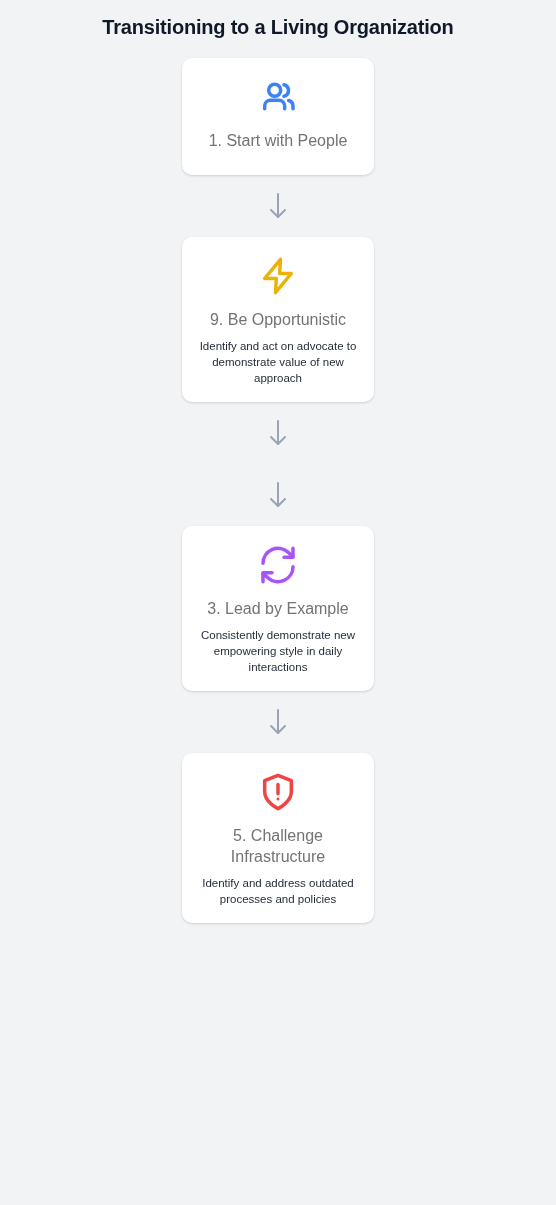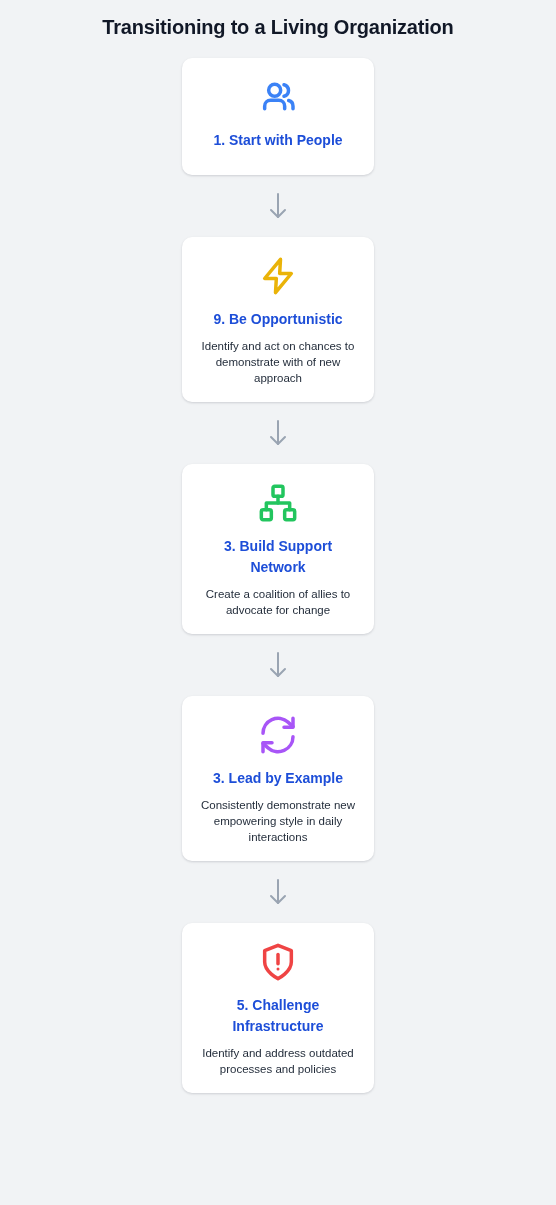--- a/index.html
+++ b/index.html
@@ -46,23 +46,23 @@
   .card-icon {
     width:42px;
     height:42px;
     display:flex;
     align-items:center;
     justify-content:center;
     margin-bottom:12px;
   }
   .card-icon svg { display:block; }
   .card-title {
-    font-size:14px;
-    font-weight:bold;
-    color:#1d4ed8;
+    font-size:16px;
+    font-weight:normal;
+    color:#737373;
     line-height:21px;
     margin-bottom:8px;
   }
   .card-desc {
     font-size:11.5px;
     color:#1f2937;
     line-height:16px;
   }
   .connector {
     height:62px;
@@ -102,45 +102,32 @@
       </svg>
     </div>
 
     <div class="card">
       <div class="card-icon">
         <svg width="40" height="40" viewBox="0 0 24 24" fill="none" stroke="#eab308" stroke-width="2.1" stroke-linecap="round" stroke-linejoin="round">
           <polygon points="13.5,2 4,13.5 11,13.5 10.5,22 20,10.5 13,10.5"></polygon>
         </svg>
       </div>
       <div class="card-title">9. Be Opportunistic</div>
-      <div class="card-desc">Identify and act on chances to demonstrate with of new approach</div>
+      <div class="card-desc">Identify and act on advocate to demonstrate value of new approach</div>
     </div>
 
     <div class="connector">
       <svg width="22" height="30" viewBox="0 0 22 30">
         <g fill="none" stroke="#9aa4b2" stroke-width="2" stroke-linecap="round" stroke-linejoin="round">
           <line x1="11" y1="3" x2="11" y2="26"></line>
           <polyline points="4,19 11,26 18,19"></polyline>
         </g>
       </svg>
     </div>
 
-    <div class="card">
-      <div class="card-icon">
-        <svg width="40" height="40" viewBox="0 0 24 24" fill="none" stroke="#22c55e" stroke-width="2.1" stroke-linecap="round" stroke-linejoin="round">
-          <rect x="9" y="2" width="6" height="6" rx="1"></rect>
-          <rect x="2" y="16" width="6" height="6" rx="1"></rect>
-          <rect x="16" y="16" width="6" height="6" rx="1"></rect>
-          <path d="M12 8v4"></path>
-          <path d="M5 16v-4h14v4"></path>
-        </svg>
-      </div>
-      <div class="card-title">3. Build Support Network</div>
-      <div class="card-desc">Create a coalition of allies to advocate for change</div>
-    </div>
 
     <div class="connector">
       <svg width="22" height="30" viewBox="0 0 22 30">
         <g fill="none" stroke="#9aa4b2" stroke-width="2" stroke-linecap="round" stroke-linejoin="round">
           <line x1="11" y1="3" x2="11" y2="26"></line>
           <polyline points="4,19 11,26 18,19"></polyline>
         </g>
       </svg>
     </div>
 

